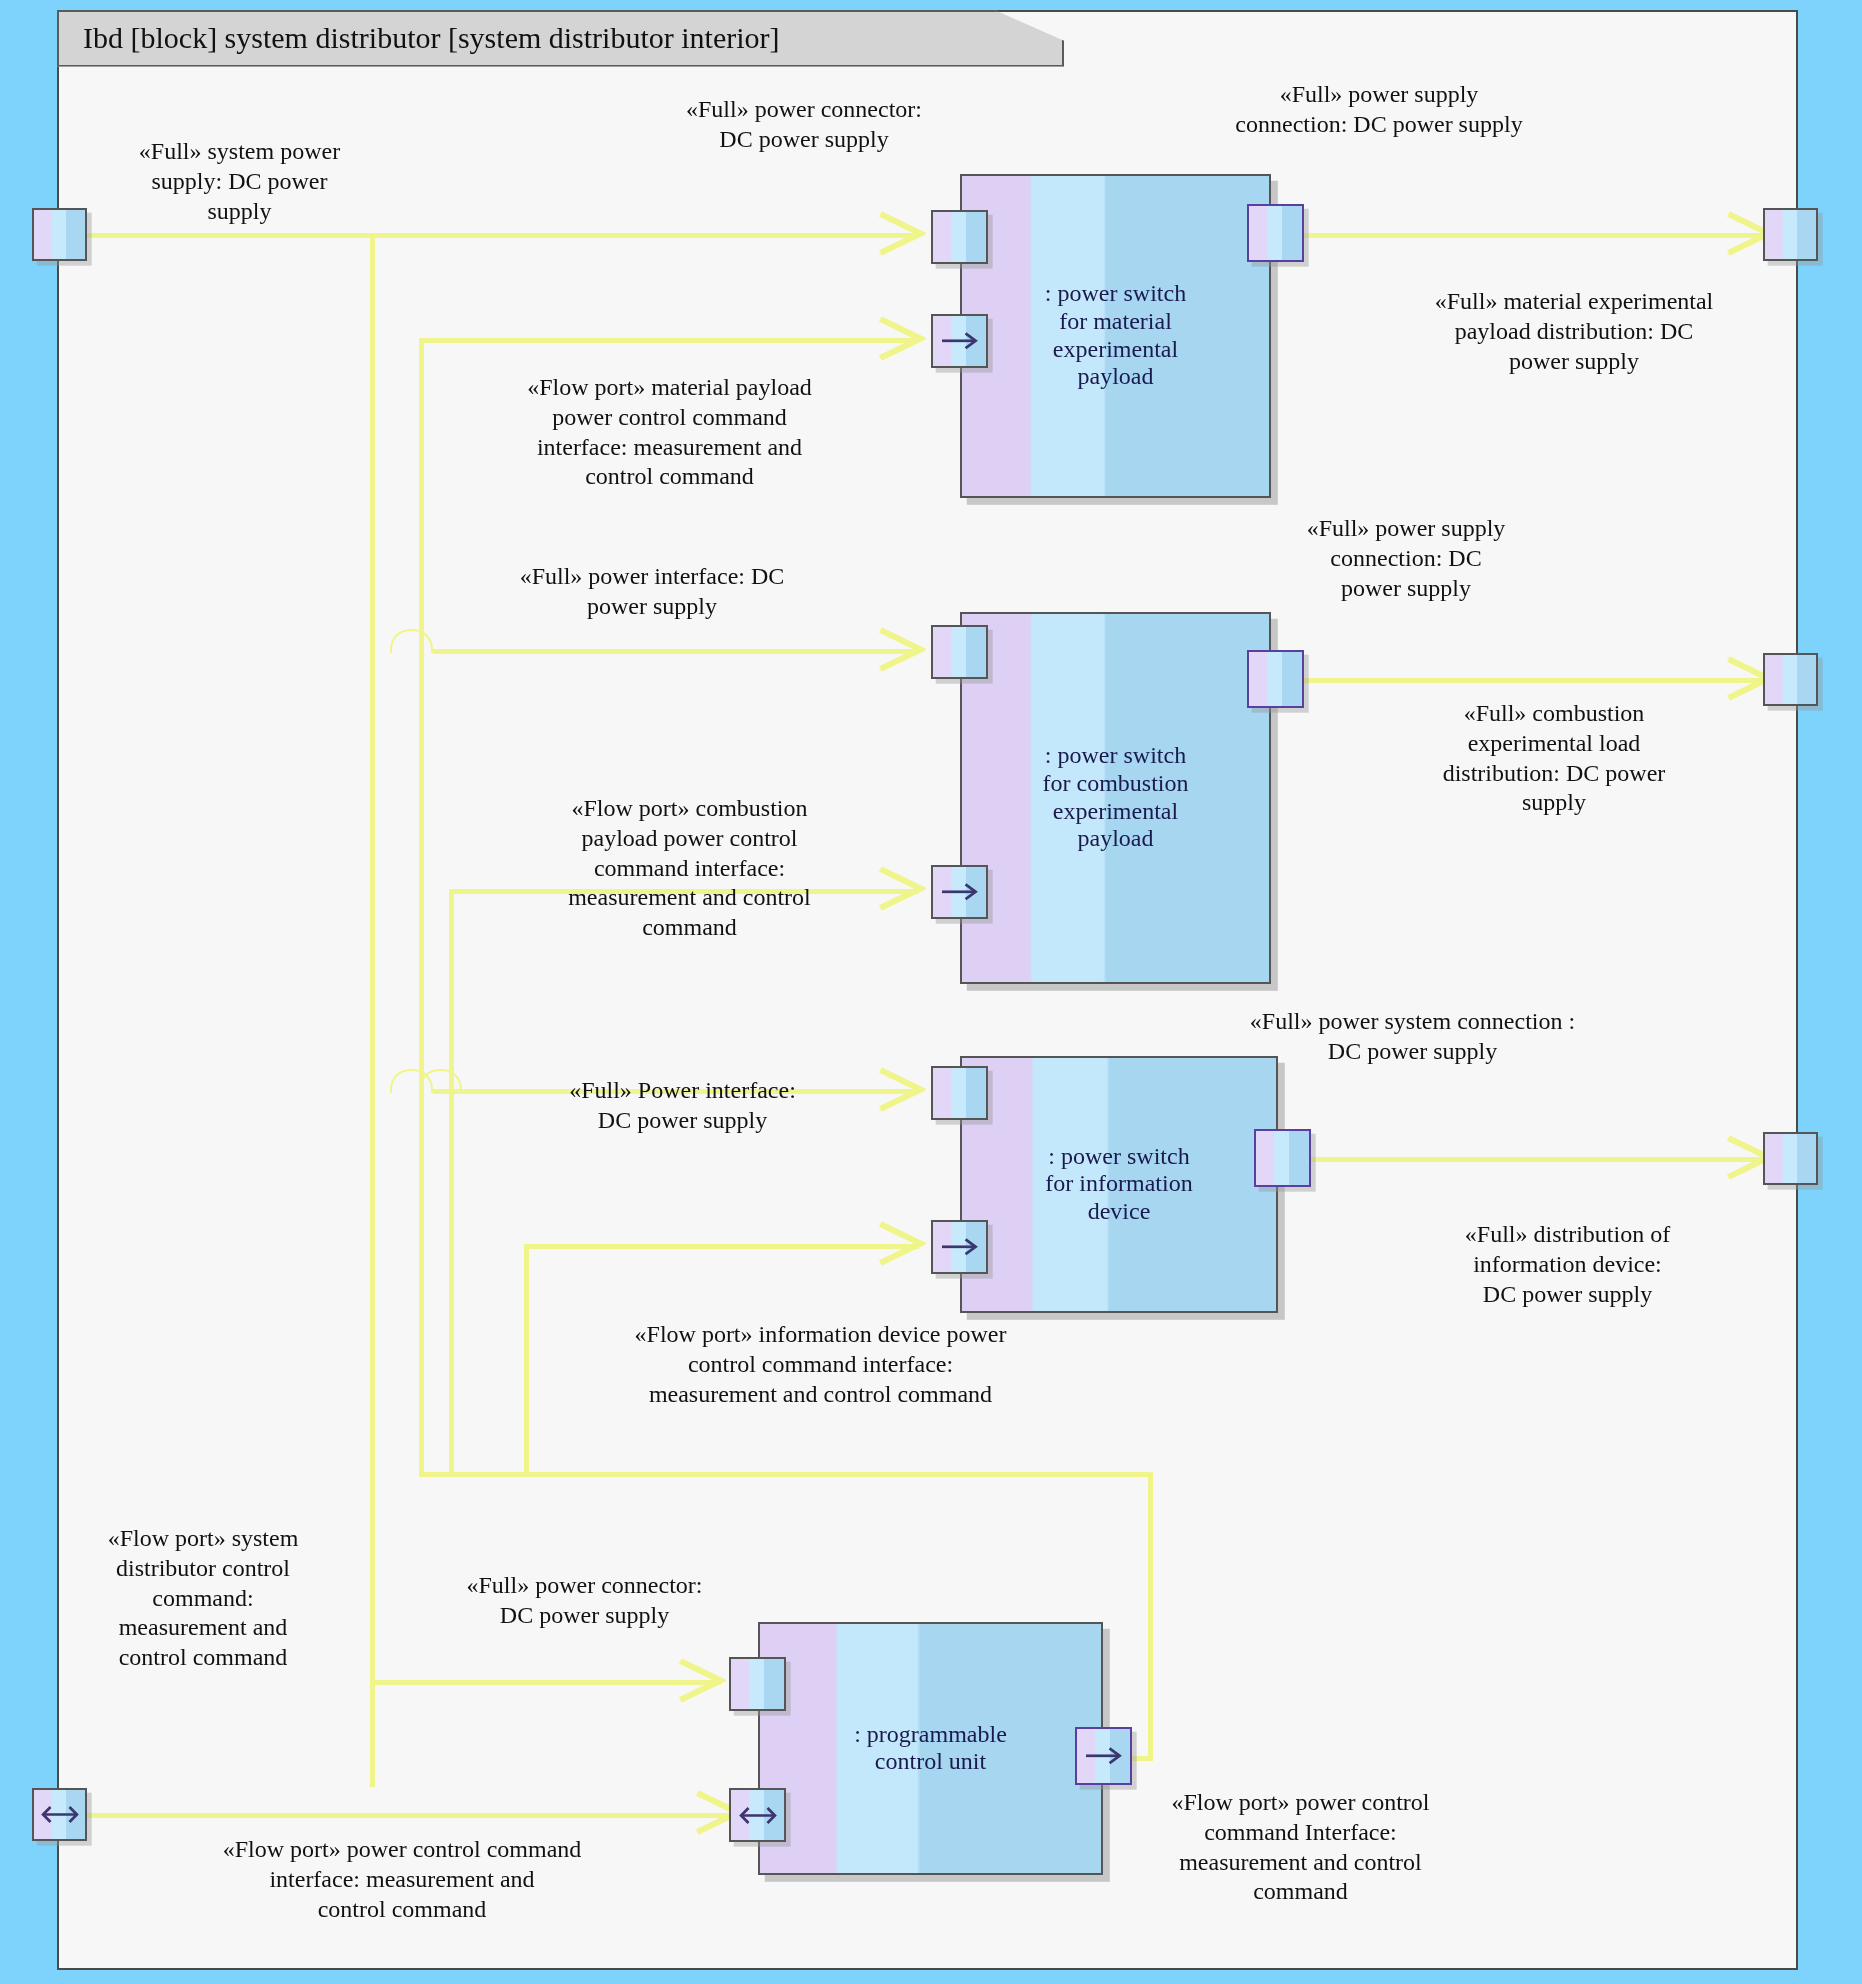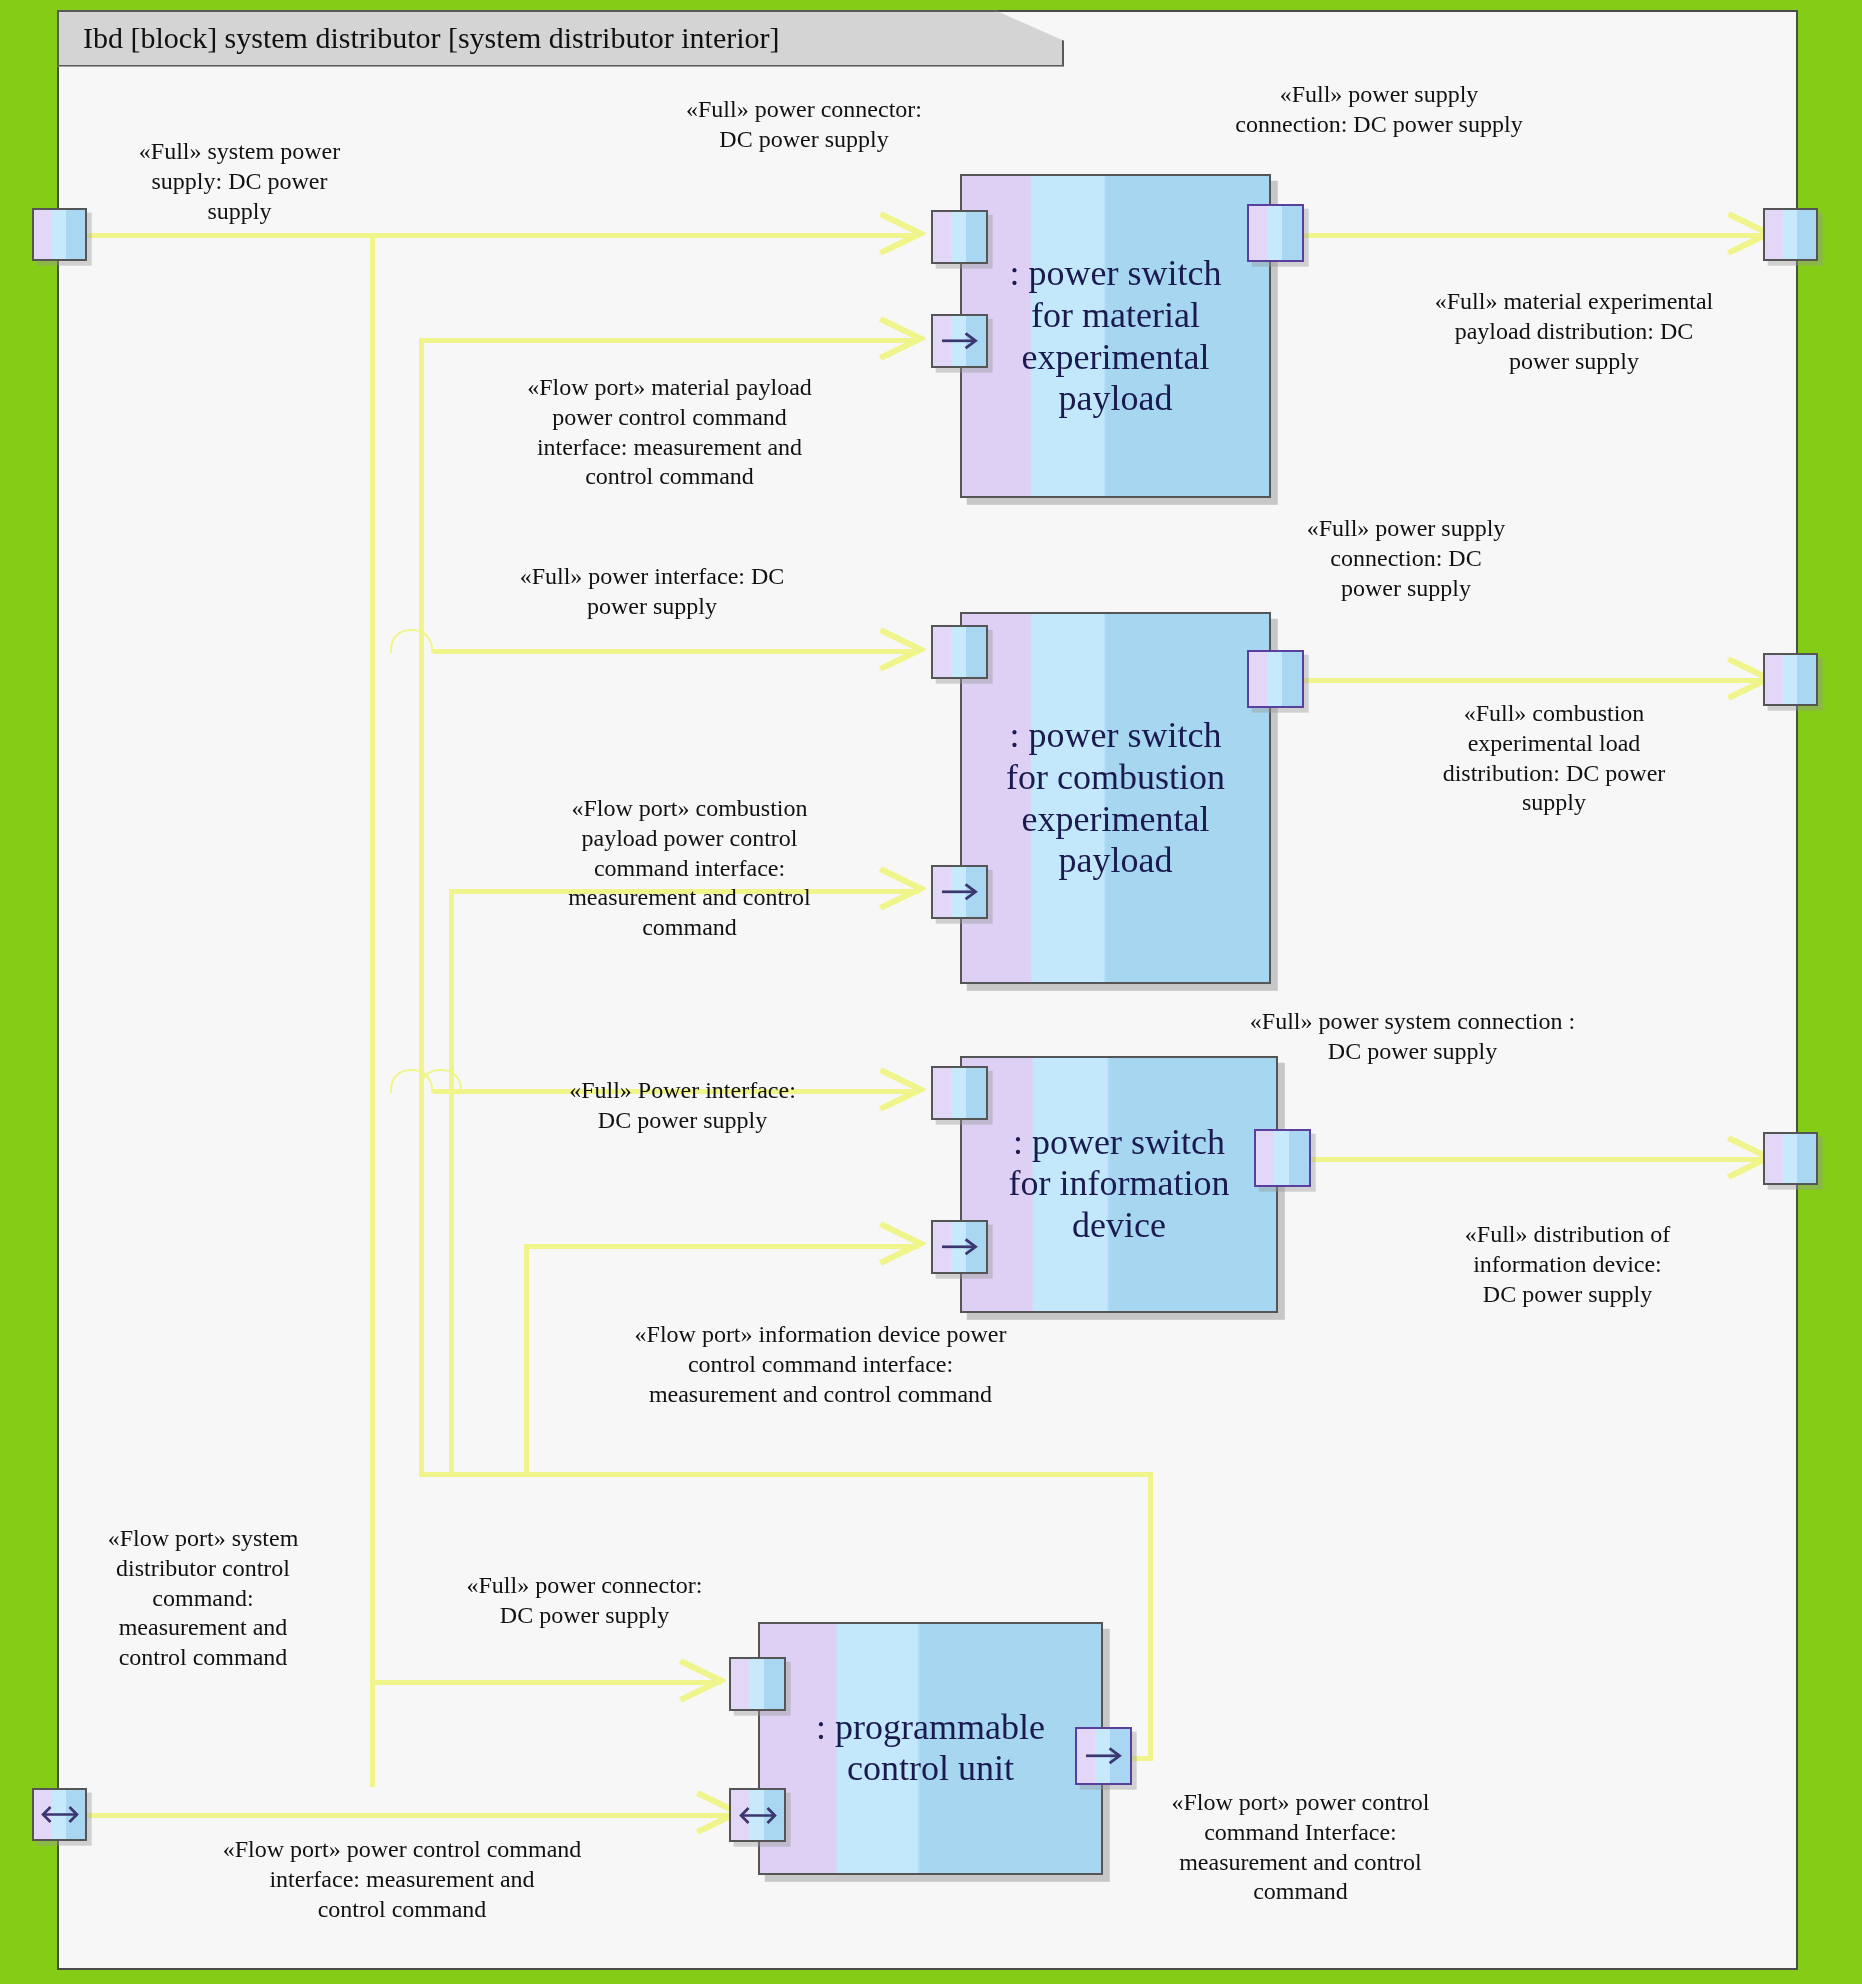--- a/index.html
+++ b/index.html
@@ -1,33 +1,33 @@
 <!DOCTYPE html>
 <html style="font-size:10.8px"><head>
 <meta charset="utf-8">
 <style>
   html,body{margin:0;padding:0;background:#f7f7f7;}
   body{font-family:"Liberation Serif","DejaVu Serif",serif;}
-  #stage{position:relative;width:1863px;height:1985px;background:#84cc16;overflow:hidden;}
+  #stage{position:relative;width:1863px;height:1985px;background:#7dd3fc;overflow:hidden;}
 
   
   .frame{position:absolute;left:57px;top:9.5px;width:1741px;height:1960px;
          border:2.7px solid #4a4a4a;background:#f7f7f7;box-sizing:border-box;}
   .frame-tab{position:absolute;left:57px;top:9.5px;height:57px;width:1007px;
         background:#d4d4d4;border:2px solid #5a5a5a;box-sizing:border-box;
         clip-path:polygon(0 0,93% 0,100% 55%,100% 100%,0 100%);
         display:flex;align-items:center;}
   .frame-tab span{font-size:30px;color:#111;padding-left:24px;white-space:nowrap;}
 
   
   .part{position:absolute;box-sizing:border-box;border:2px solid #555;
         background:linear-gradient(to right,#ddd0f4 0%,#ddd0f4 22%,#c4e8fb 23%,#c4e8fb 46%,#a6d6f0 47%,#a6d6f0 100%);
         box-shadow:6.8px 6.8px 0 rgba(140,140,140,.45);}
   .part-label{position:absolute;left:0;right:0;top:50%;transform:translateY(-50%);
-        text-align:center;font-size:36px;line-height:1.16;color:#1a1a4e;padding:0 9.5px;}
+        text-align:center;font-size:24px;line-height:1.16;color:#1a1a4e;padding:0 9.5px;}
 
   
   .port{position:absolute;box-sizing:border-box;border:2px solid #555;
         background:linear-gradient(to right,#e3d7f7 0%,#e3d7f7 34%,#c6e9fc 35%,#c6e9fc 62%,#a9d7f1 63%,#a9d7f1 100%);
         box-shadow:4.7px 4.7px 0 rgba(150,150,150,.40);
         display:flex;align-items:center;justify-content:center;}
   .port.violet{border-color:#5b3f9e;}
   .port svg{display:block;}
 
   

